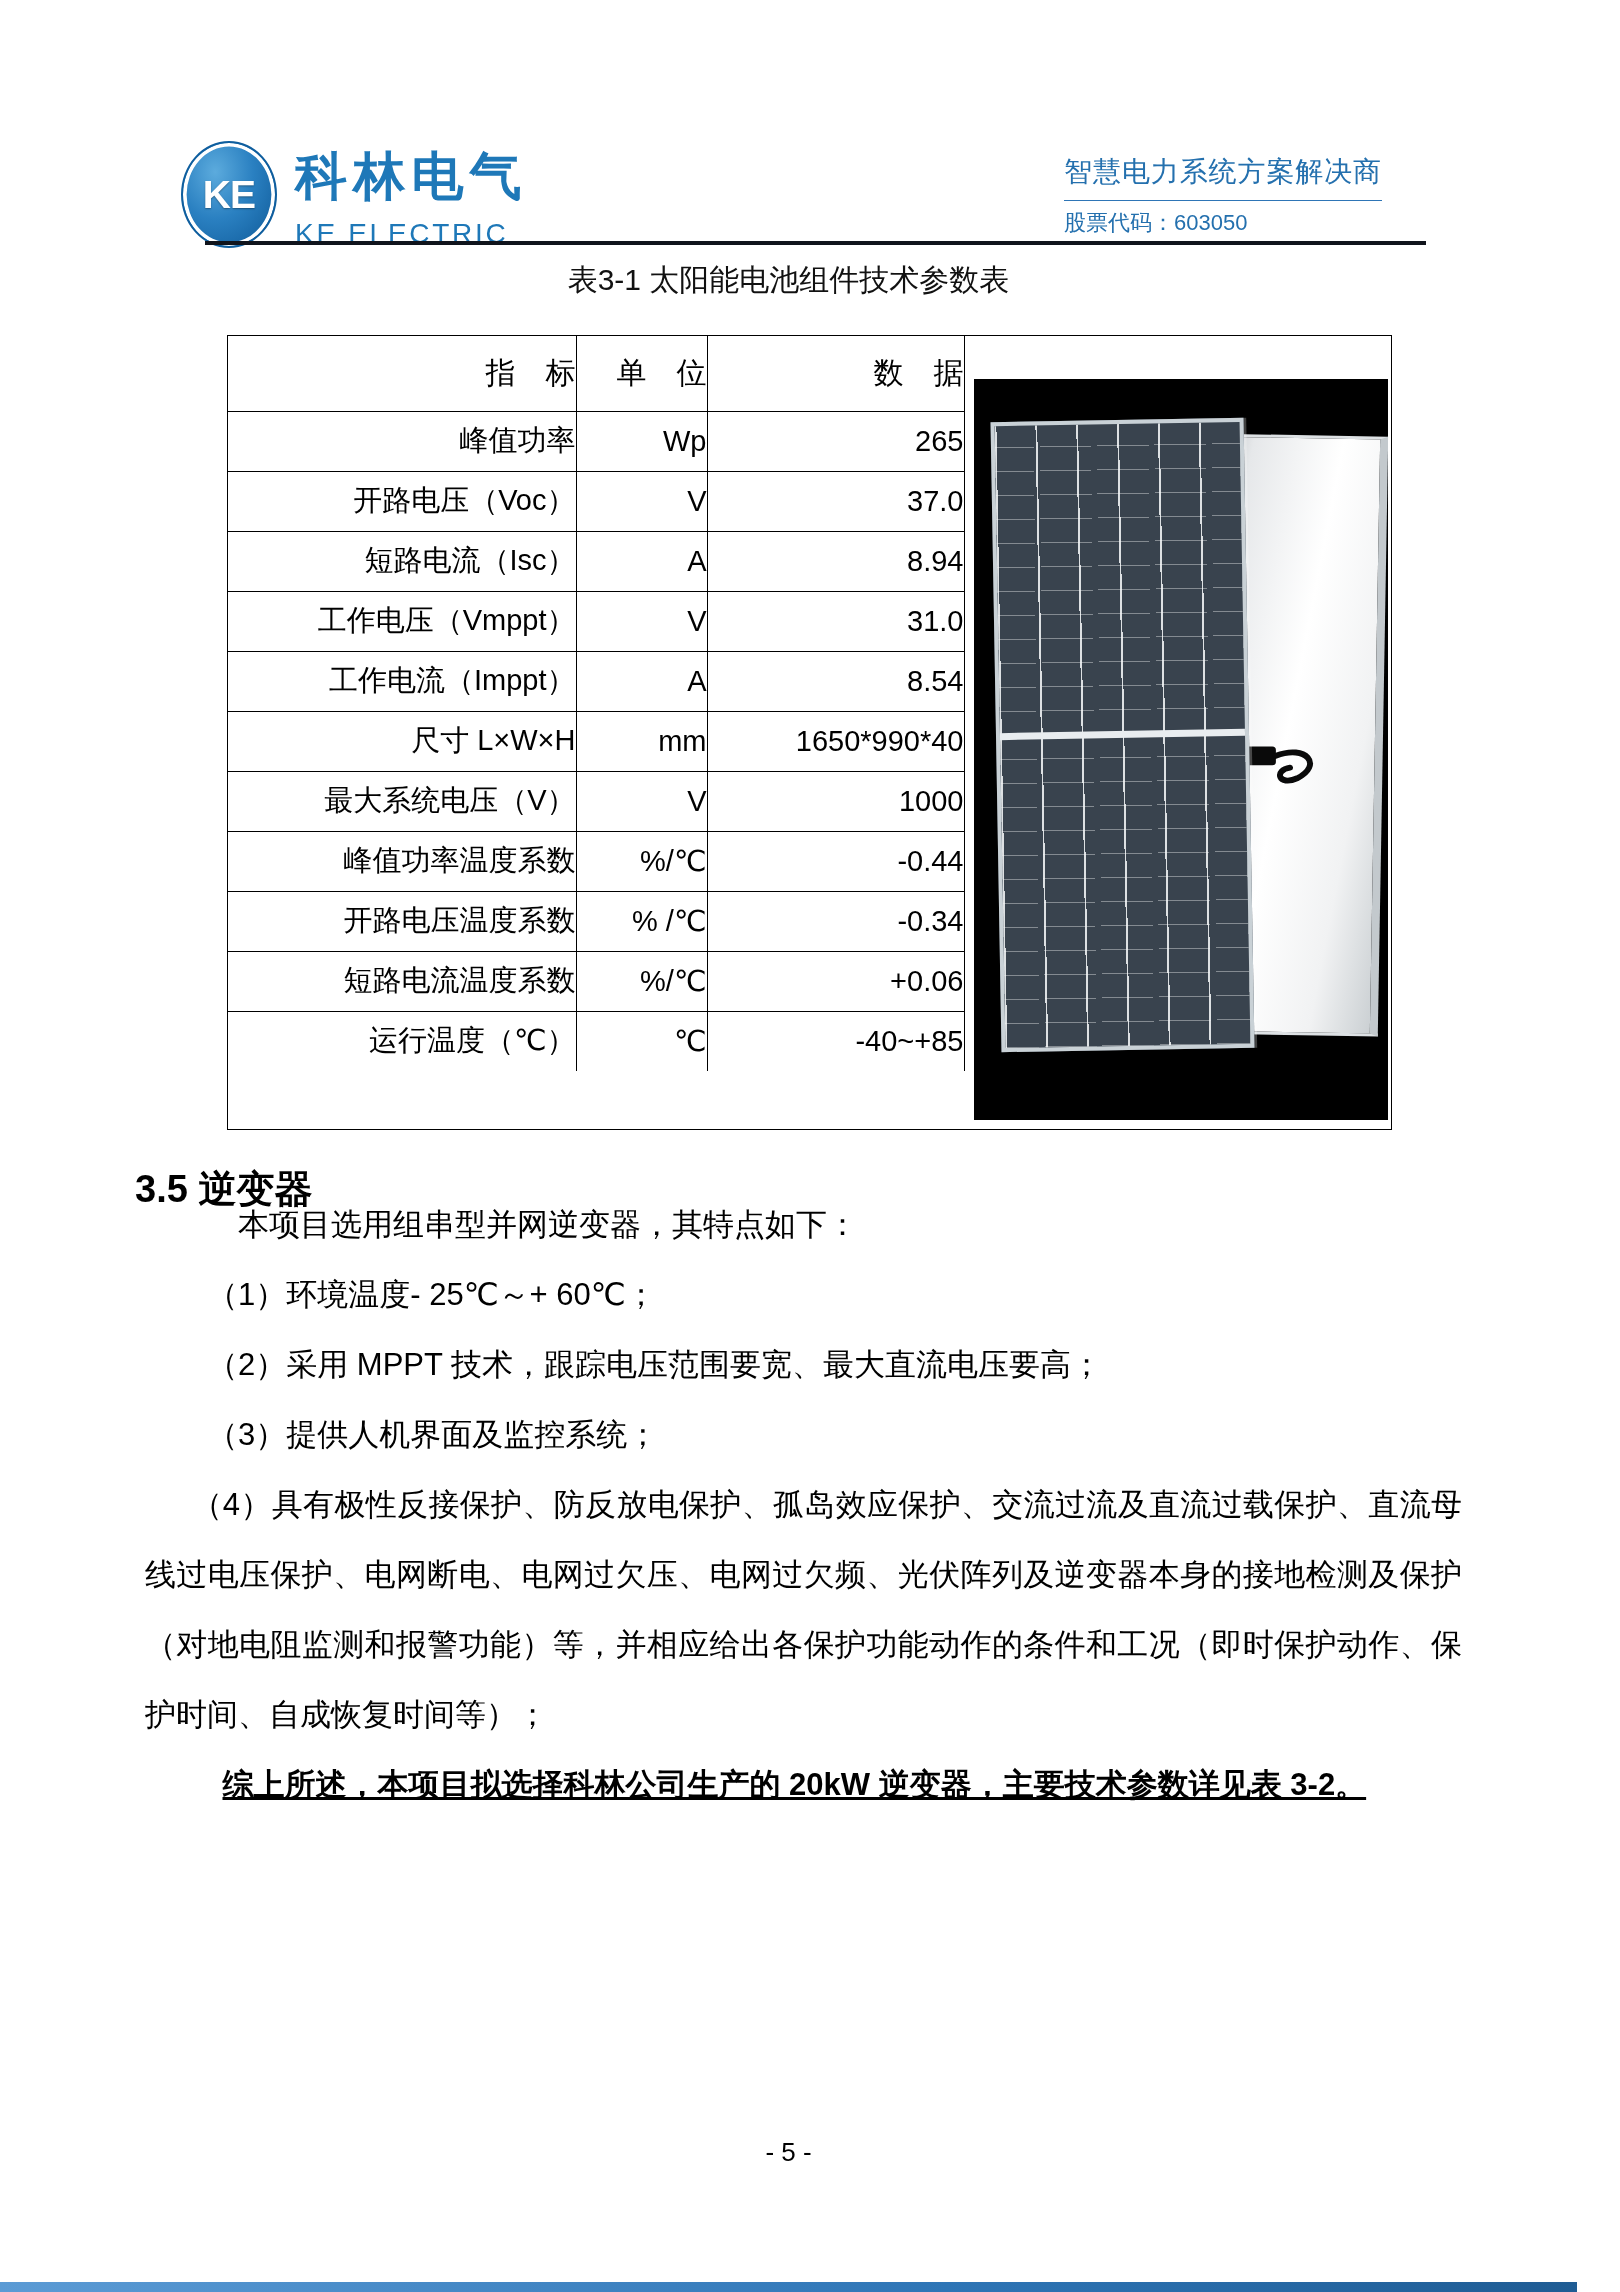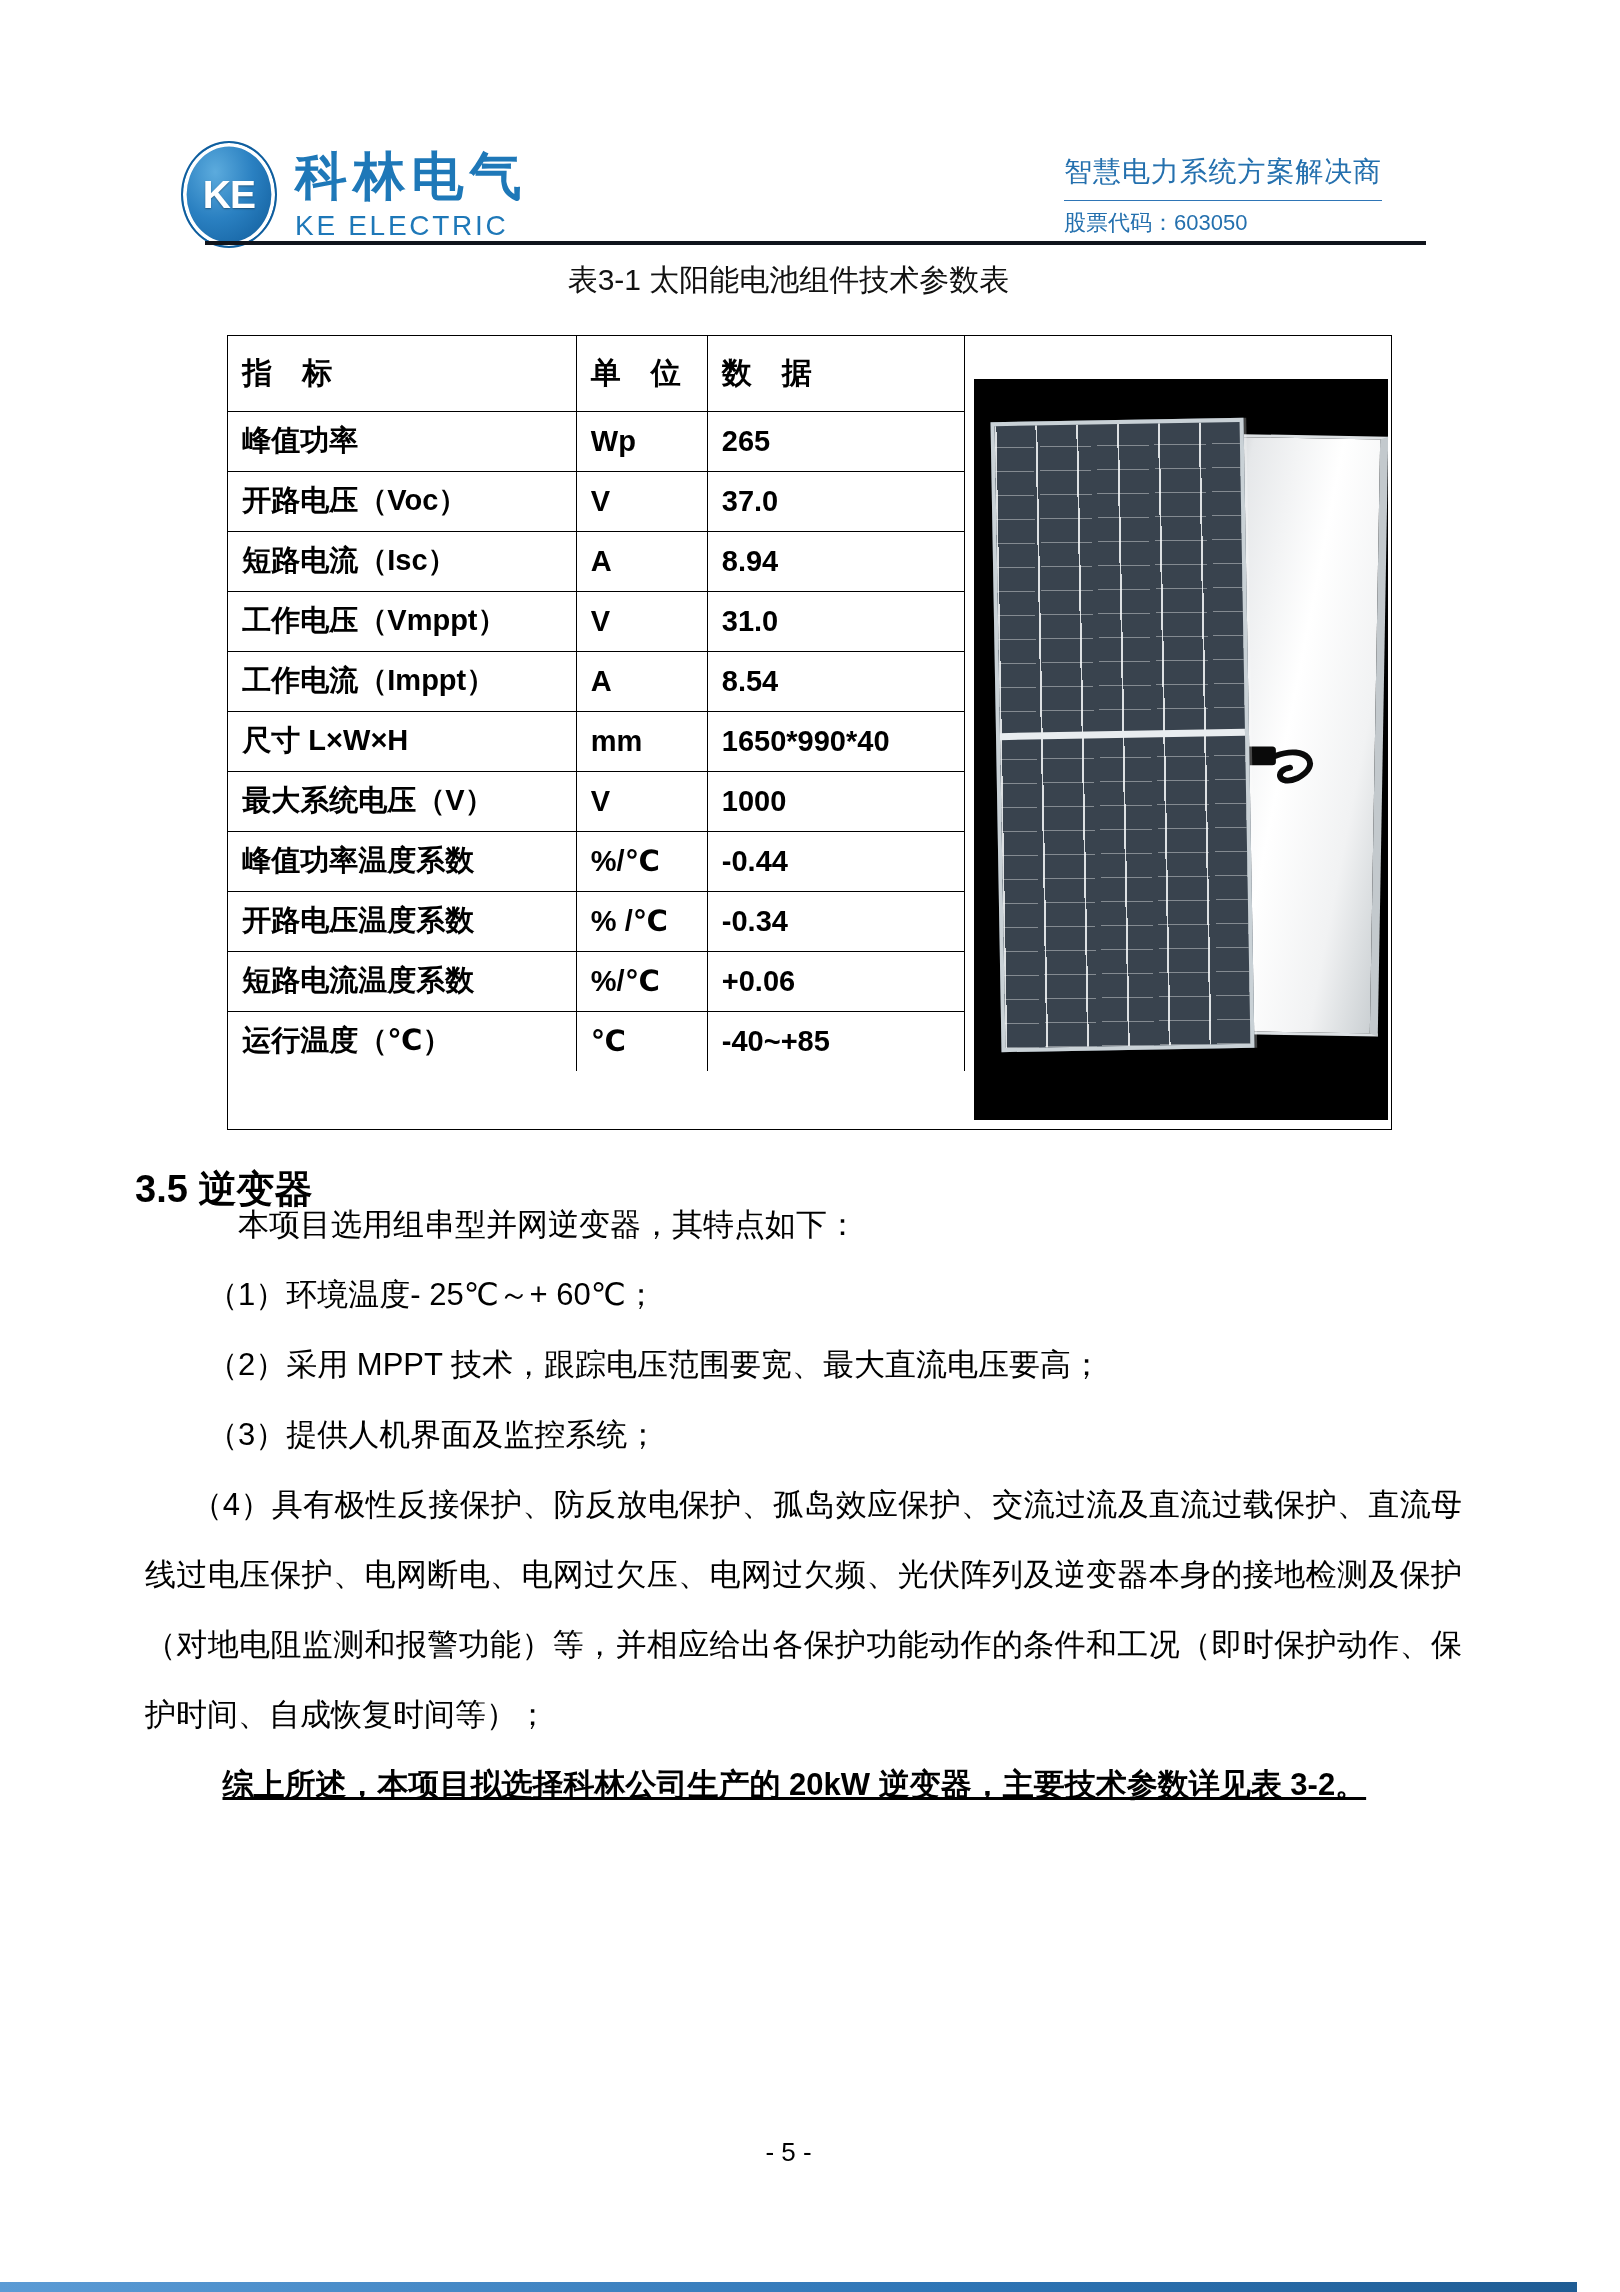--- a/index.html
+++ b/index.html
@@ -14,37 +14,37 @@
   .logo-oval {
     width:96px; height:107px; border-radius:50%;
     border:2.7px solid #0f5e9e;
     background:radial-gradient(ellipse at 35% 28%, #5cabdd 0%, #2a80c1 45%, #0d5795 100%);
     box-shadow:inset 0 0 0 3.6px #ffffff;
     display:flex; align-items:center; justify-content:center;
   }
   .logo-oval span { color:#fff; font-size:39px; font-weight:bold; letter-spacing:-0.9px; text-shadow:0 0.9px 1.8px rgba(0,0,0,.35); }
   .logo-text { margin-left:18px; padding-top:7.1px; }
   .logo-cn { font-size:52px; font-weight:bold; color:#1e78b8; letter-spacing:6.2px; line-height:1.1; }
-  .logo-en { font-size:28px; color:#1e78b8; letter-spacing:2.7px; margin-top:5px; }
+  .logo-en { font-size:28px; color:#1e78b8; letter-spacing:2.7px; margin-top:13px; }
 
   .header-right { position:absolute; top:153px; right:195px; }
   .tagline { font-size:28px; color:#2470ae; letter-spacing:0.9px; padding-bottom:9px; border-bottom:1.8px solid #2e75b6; }
   .stock { font-size:22px; color:#2470ae; margin-top:7.1px; }
 
   .header-rule { position:absolute; top:241px; left:205px; width:1221px; height:3.6px; background:#10141c; }
 
   
   .table-title { position:absolute; top:260px; left:0; width:100%; text-align:center; font-size:30px; color:#111; }
 
   
   .spec-wrap { position:absolute; top:335px; left:227px; width:1165px; height:795px; border:1.8px solid #000; }
   table.spec-table { position:absolute; left:0; top:0; width:735px; border-collapse:collapse; table-layout:fixed; }
   .spec-table th, .spec-table td {
     border-right:1.8px solid #000; border-bottom:1.8px solid #000;
-    font-size:29px; font-weight:bold; text-align:left;
+    font-size:29px; font-weight:normal; text-align:right;
     padding-left:14.3px; vertical-align:middle; white-space:nowrap;
   }
   .spec-table th { height:75px; font-size:30px; }
   .spec-table td { height:60px; }
   .spec-table tr:last-child td { border-bottom:none; }
 
   .panel-cell { position:absolute; left:735px; right:0; top:0; bottom:0; }
   .pv-photo { position:absolute; left:10.7px; right:2.7px; top:43px; bottom:9px; background:#000; overflow:hidden; }
   .pv-back {
     position:absolute; right:1.5%; top:7.5%; width:45%; height:81%;

